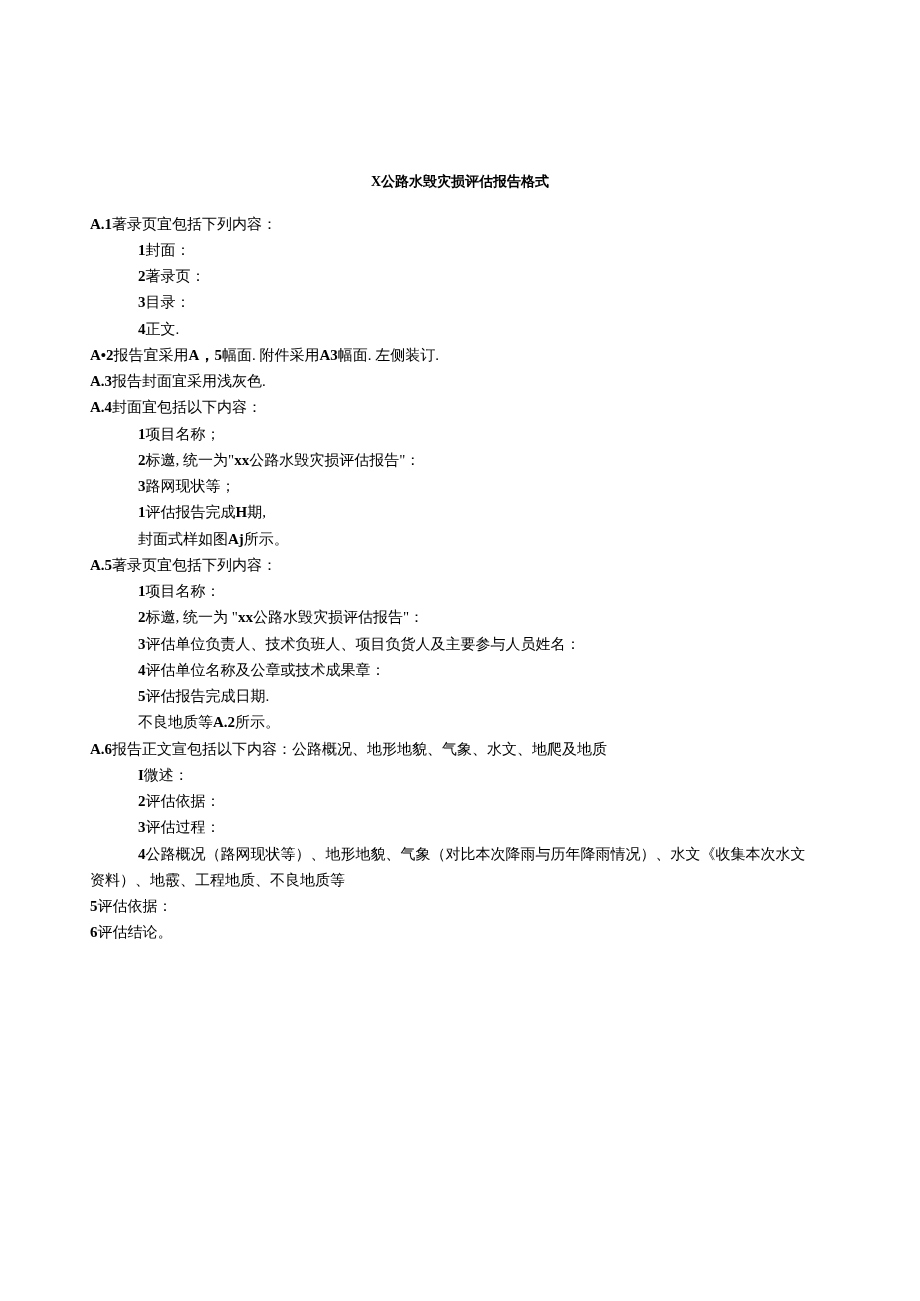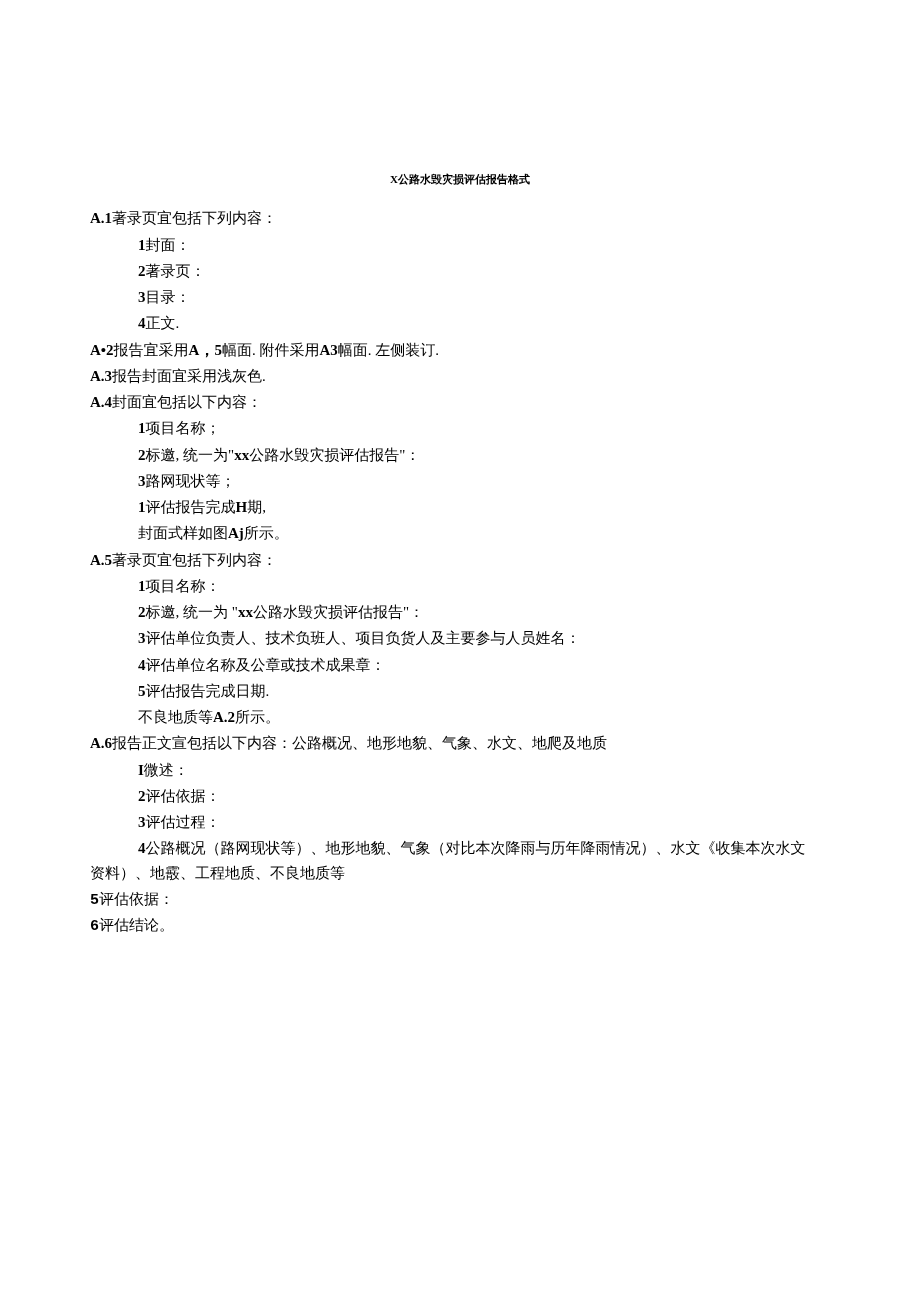--- a/index.html
+++ b/index.html
@@ -14,34 +14,33 @@
       font-family: "SimSun", "宋体", serif;
       font-size: 15px;
       color: #000000;
       padding: 170px 90px 0 90px;
       line-height: 1.75;
     }
     .title {
       text-align: center;
       font-weight: bold;
       margin-bottom: 16px;
-      font-size: 11px;
+      font-size: 14px;
     }
     .line {
       white-space: pre-wrap;
     }
     .line .bold {
       font-weight: bold;
     }
     .indent {
       padding-left: 48px;
     }
     .flush {
       padding-left: 0;
-      font-family: Liberation Mono, monospace;
     }
   </style>
 </head>
 <body>
 
 <div class="title">X公路水毁灾损评估报告格式</div>
 
 <div class="line"><span class="bold">A.1</span><span>著录页宜包括下列内容：</span></div>
 <div class="line indent"><span class="bold">1</span><span>封面：</span></div>
 <div class="line indent"><span class="bold">2</span><span>著录页：</span></div>

